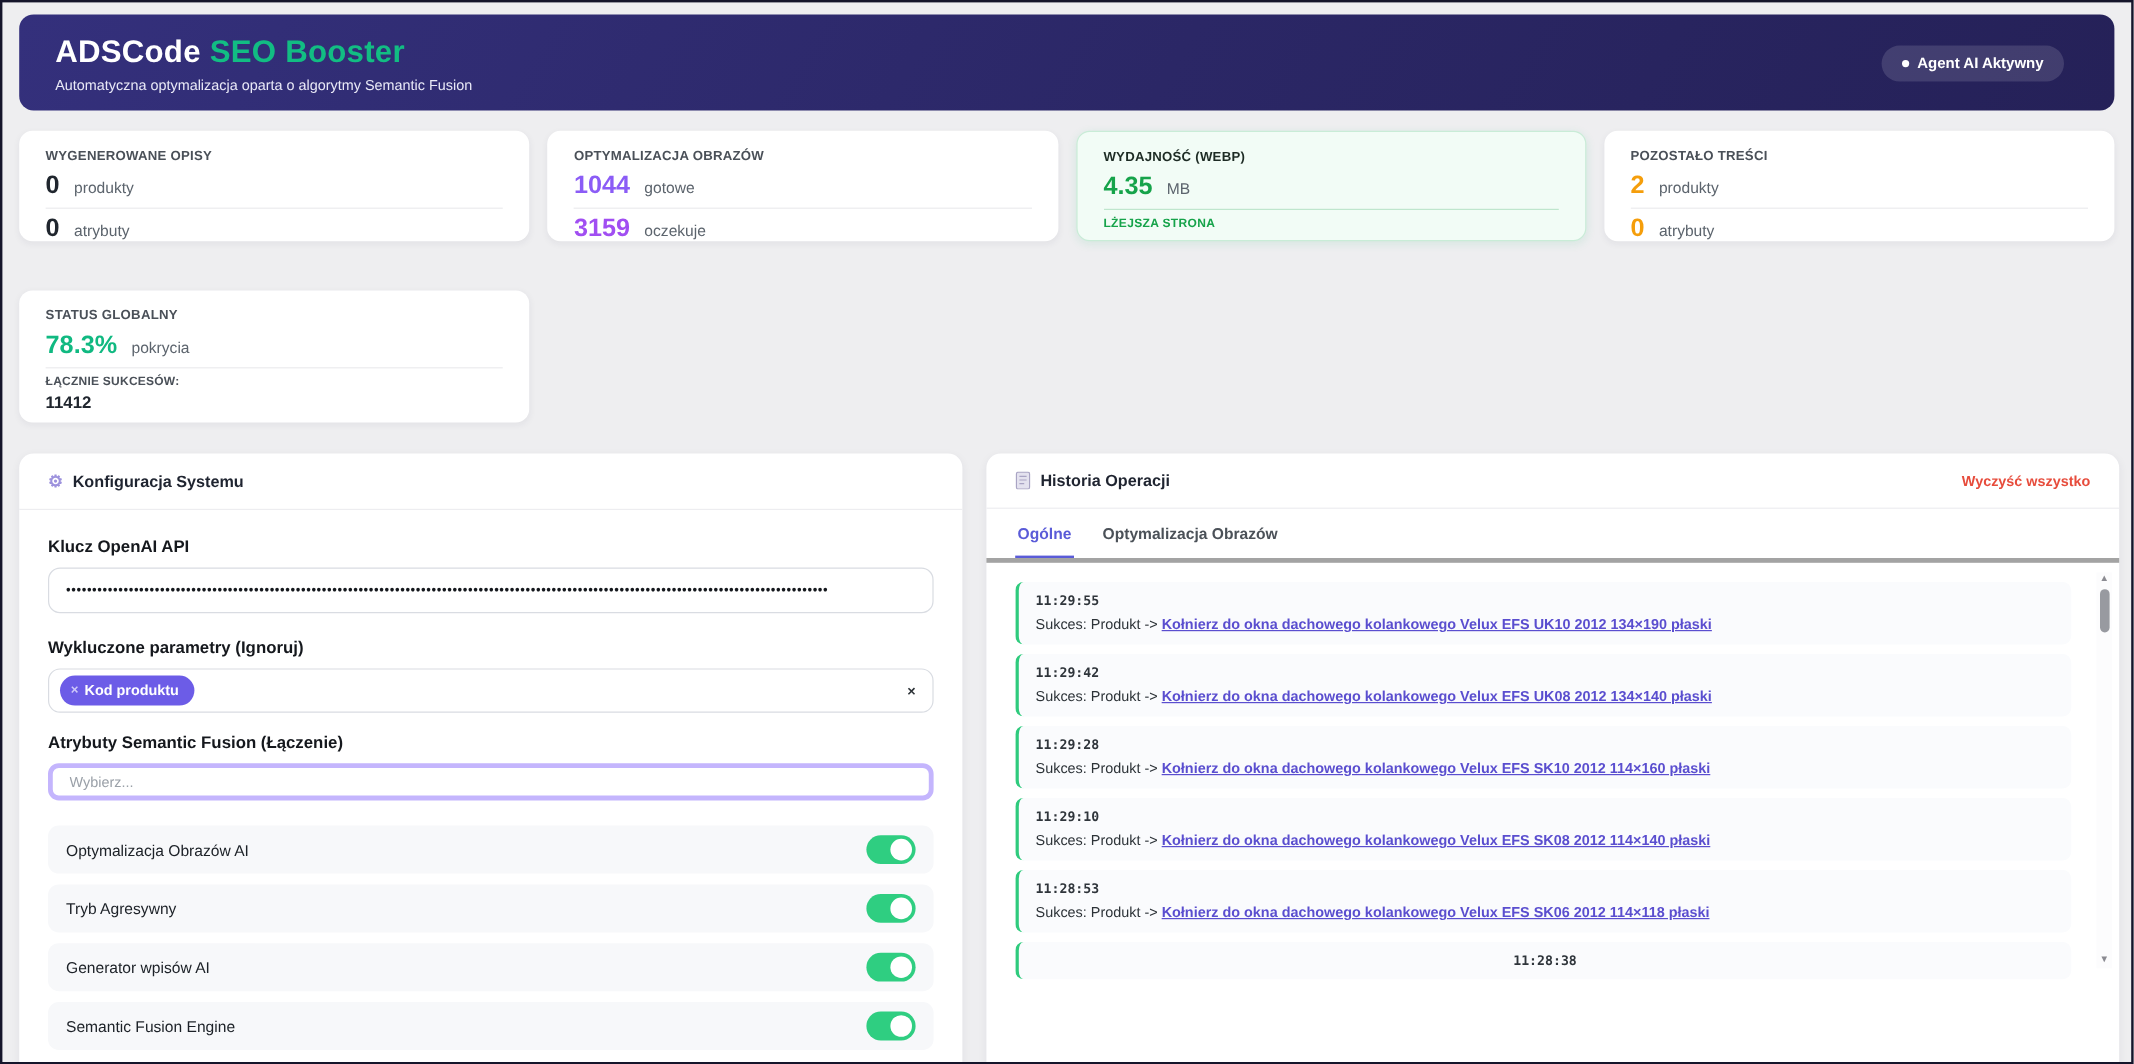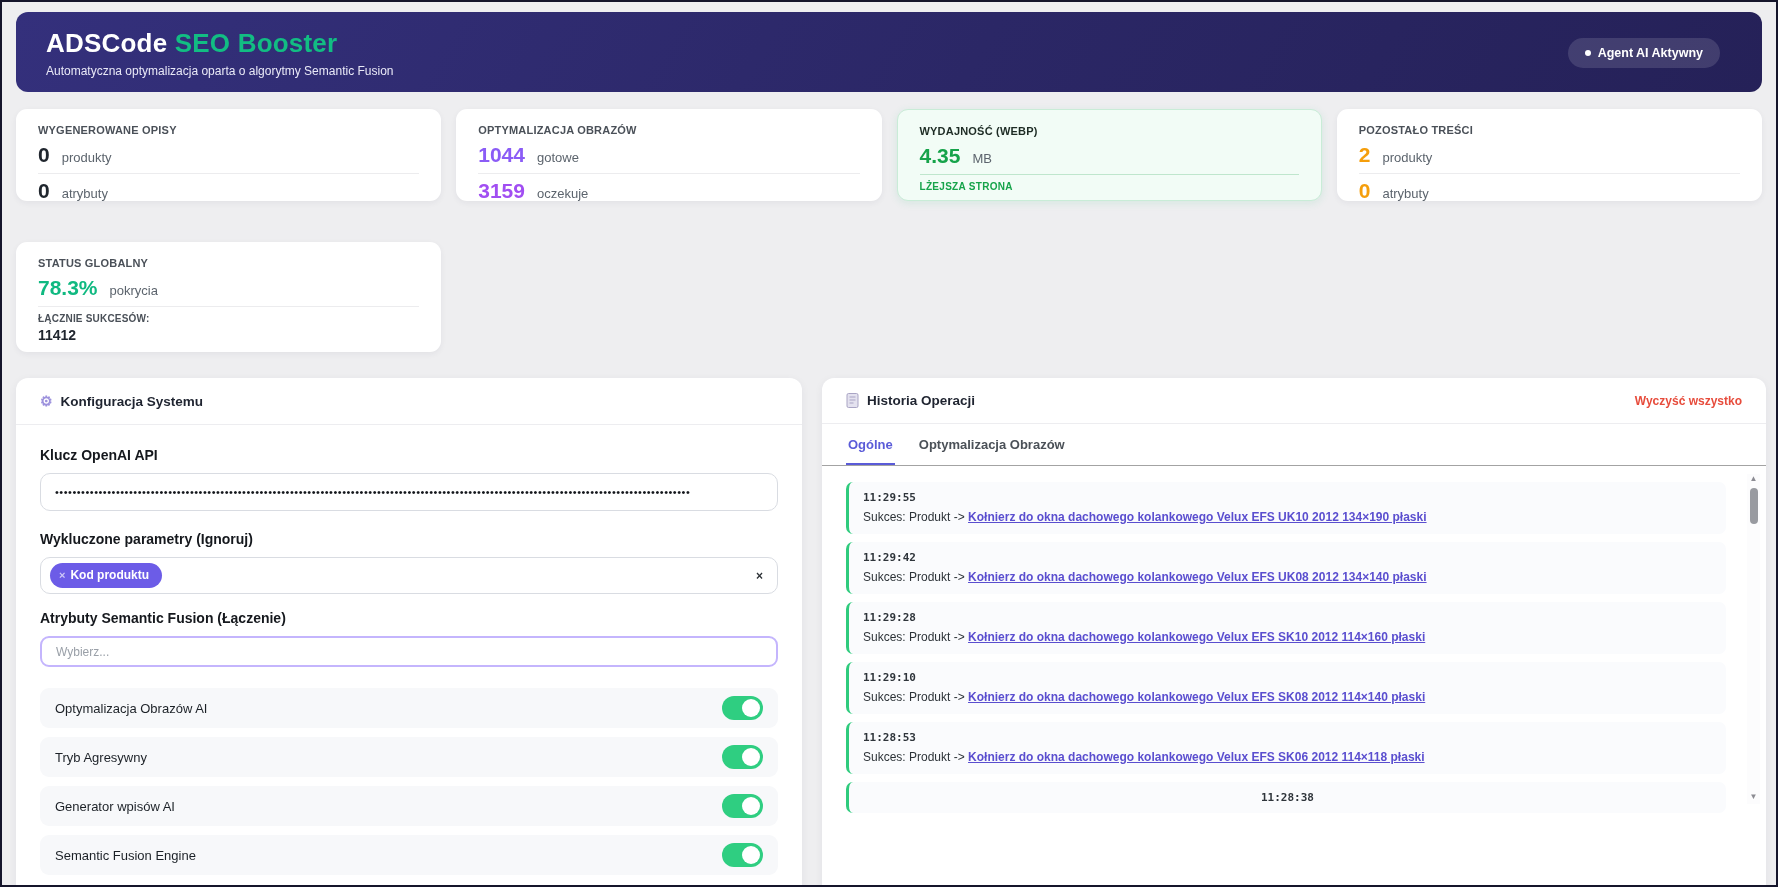--- a/index.html
+++ b/index.html
@@ -116,21 +116,21 @@
   .tag-pill {
     background:#6c5ce7; color:#fff;
     border-radius:999px; padding:5px 13px 6px 9px;
     font-size:12px; font-weight:700;
     display:flex; align-items:center; gap:5px;
   }
   .tag-x { color:#cfc9f8; font-size:11px; font-weight:700; cursor:pointer; }
   .clearbox-x { color:#2d3237; font-size:12px; font-weight:700; cursor:pointer; }
   .select-input {
     width:100%; height:31px;
-    border:2px solid #c4b5fd; border-radius:9px;
+    border:4px solid #c4b5fd; border-radius:9px;
     padding:0 14px; font-size:12px; color:#14171c;
     font-family:"Liberation Sans", sans-serif;
     margin-bottom:12px; outline:none;
   }
   .select-input::placeholder { color:#9aa0a8; }
   .toggle-row {
     background:#f7f8fa; border-radius:9px;
     height:40px; padding:0 15px;
     display:flex; align-items:center; justify-content:space-between;
     margin-top:9px;
@@ -146,21 +146,21 @@
     width:18px; height:18px; border-radius:50%; background:#fff;
     transition:left .15s;
   }
   .toggle.on .knob { left:20px; }
 
   
   .history-panel { height:604px; display:flex; flex-direction:column; }
   .doc-icon { width:13px; height:15px; flex:none; }
   .tabs-row {
     padding:0 24px; display:flex; gap:22px;
-    border-bottom:1px solid #a3a3a3;
+    border-bottom:4px solid #a3a3a3;
   }
   .tab {
     font-size:13px; font-weight:700; color:#4b5158;
     padding:13px 2px 11px; cursor:pointer;
     border-bottom:2px solid transparent;
   }
   .tab.active { color:#5a5bd8; border-bottom-color:#5a5bd8; }
   .log-area { position:relative; padding:16px 26px 0 24px; flex:none; }
   .log-scroll { height:332px; overflow:hidden; padding-right:14px; }
   .log-entry {

